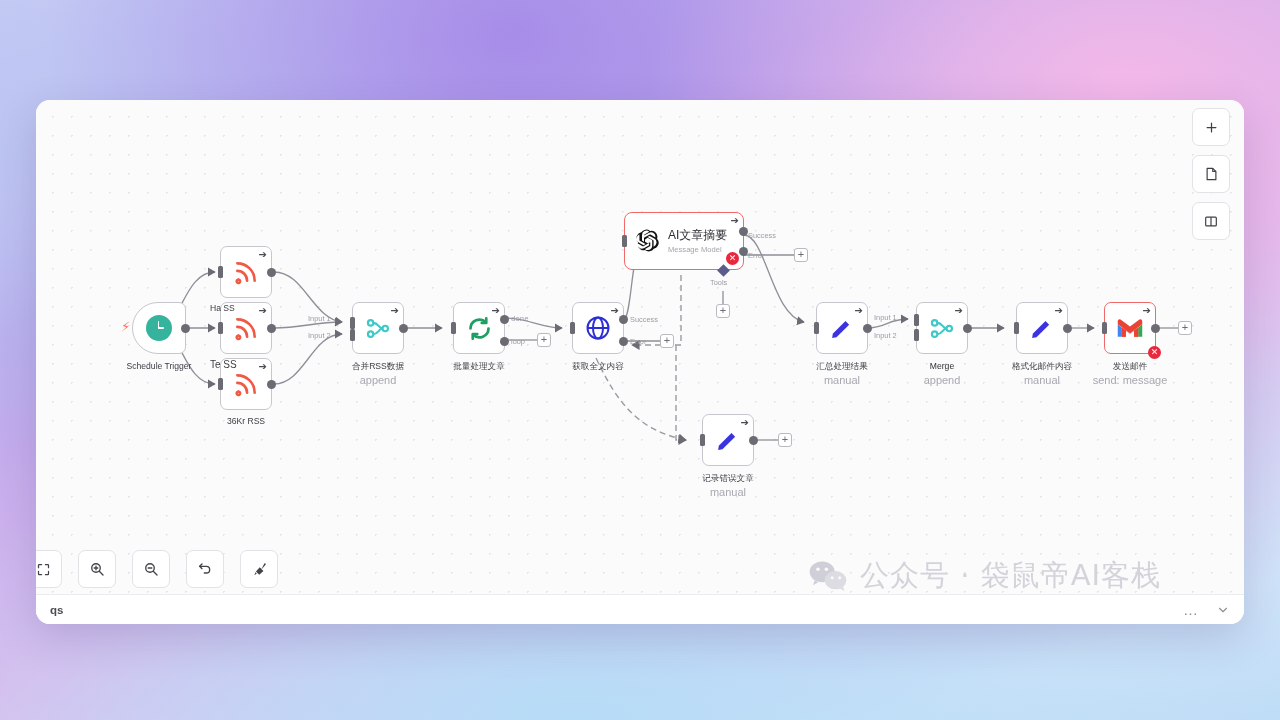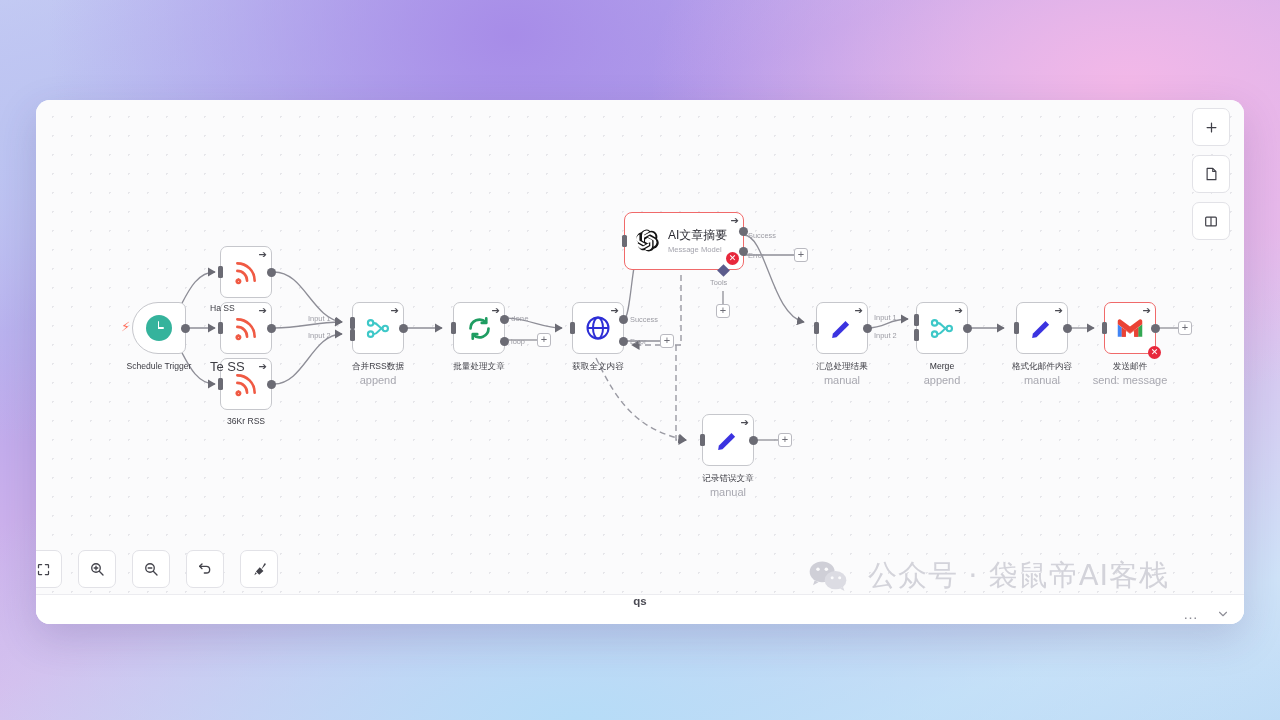--- a/index.html
+++ b/index.html
@@ -160,33 +160,32 @@
     height: 46px; padding: 0 22px;
     background: #ff6d5a; color: #fff;
     border: none; border-radius: 7px;
     display: flex; align-items: center; gap: 9px;
     font-size: 14.5px; font-family: inherit;
   }
 
   
   .watermark {
     position: absolute; left: 772px; bottom: 28px;
-    display: flex; align-items: center; gap: 20px;
+    display: flex; align-items: center; gap: 12px;
     color: #d3d3da; font-size: 29px; letter-spacing: 1px;
     font-family: "DejaVu Sans", sans-serif;
   }
 
   
   .statusbar {
     position: absolute; left: 0; right: 0; bottom: 0;
     height: 30px; background: #ffffff;
     border-top: 1px solid #ececf0;
     display: flex; align-items: center;
     padding: 0 14px;
-    flex-direction: column;
   }
   .sb-left { font-size: 11.5px; color: #4b4b54; font-weight: bold; }
   .sb-right { margin-left: auto; display: flex; align-items: center; gap: 18px; color: #8d8d96; }
 </style>
 </head>
 <body>
 
 <div class="app-window">
 
   <div class="top-stub"></div>
@@ -278,21 +277,21 @@
         <path d="M5 19 A1.6 1.6 0 1 0 5.01 19"></path>
           <path d="M4 11a9 9 0 0 1 9 9"></path>
           <path d="M4 4a16 16 0 0 1 16 16"></path>
       </svg>
       <span class="run-arrow">➔</span>
       <span class="port port-in"></span>
       <span class="port port-out"></span>
     </div>
 
     <div style="position:absolute; left:174px; top:203px; font-size:8.6px; color:#3d3d44;">Ha            SS</div>
-    <div style="position:absolute; left:174px; top:259px; font-size:13px; color:#3d3d44;">Te            SS</div>
+    <div style="position:absolute; left:174px; top:259px; font-size:10px; color:#3d3d44;">Te            SS</div>
     <div style="position:absolute; left:184px; top:316px; width:52px; text-align:center; font-size:8.6px; color:#3d3d44; white-space:nowrap;">36Kr RSS</div>
 
     <div class="node" style="left:316px; top:202px;">
       <svg class="ic" width="27" height="27" viewBox="0 0 24 24" fill="none" stroke="#3ec8c8" stroke-width="1.9">
         <circle cx="5" cy="7" r="2.4"></circle>
           <circle cx="5" cy="17" r="2.4"></circle>
           <circle cx="18" cy="12" r="2.4"></circle>
         <path d="M7.4 7C12 7 12 12 15.6 12M7.4 17C12 17 12 12 15.6 12"></path>
       </svg>
       <span class="run-arrow">➔</span>

